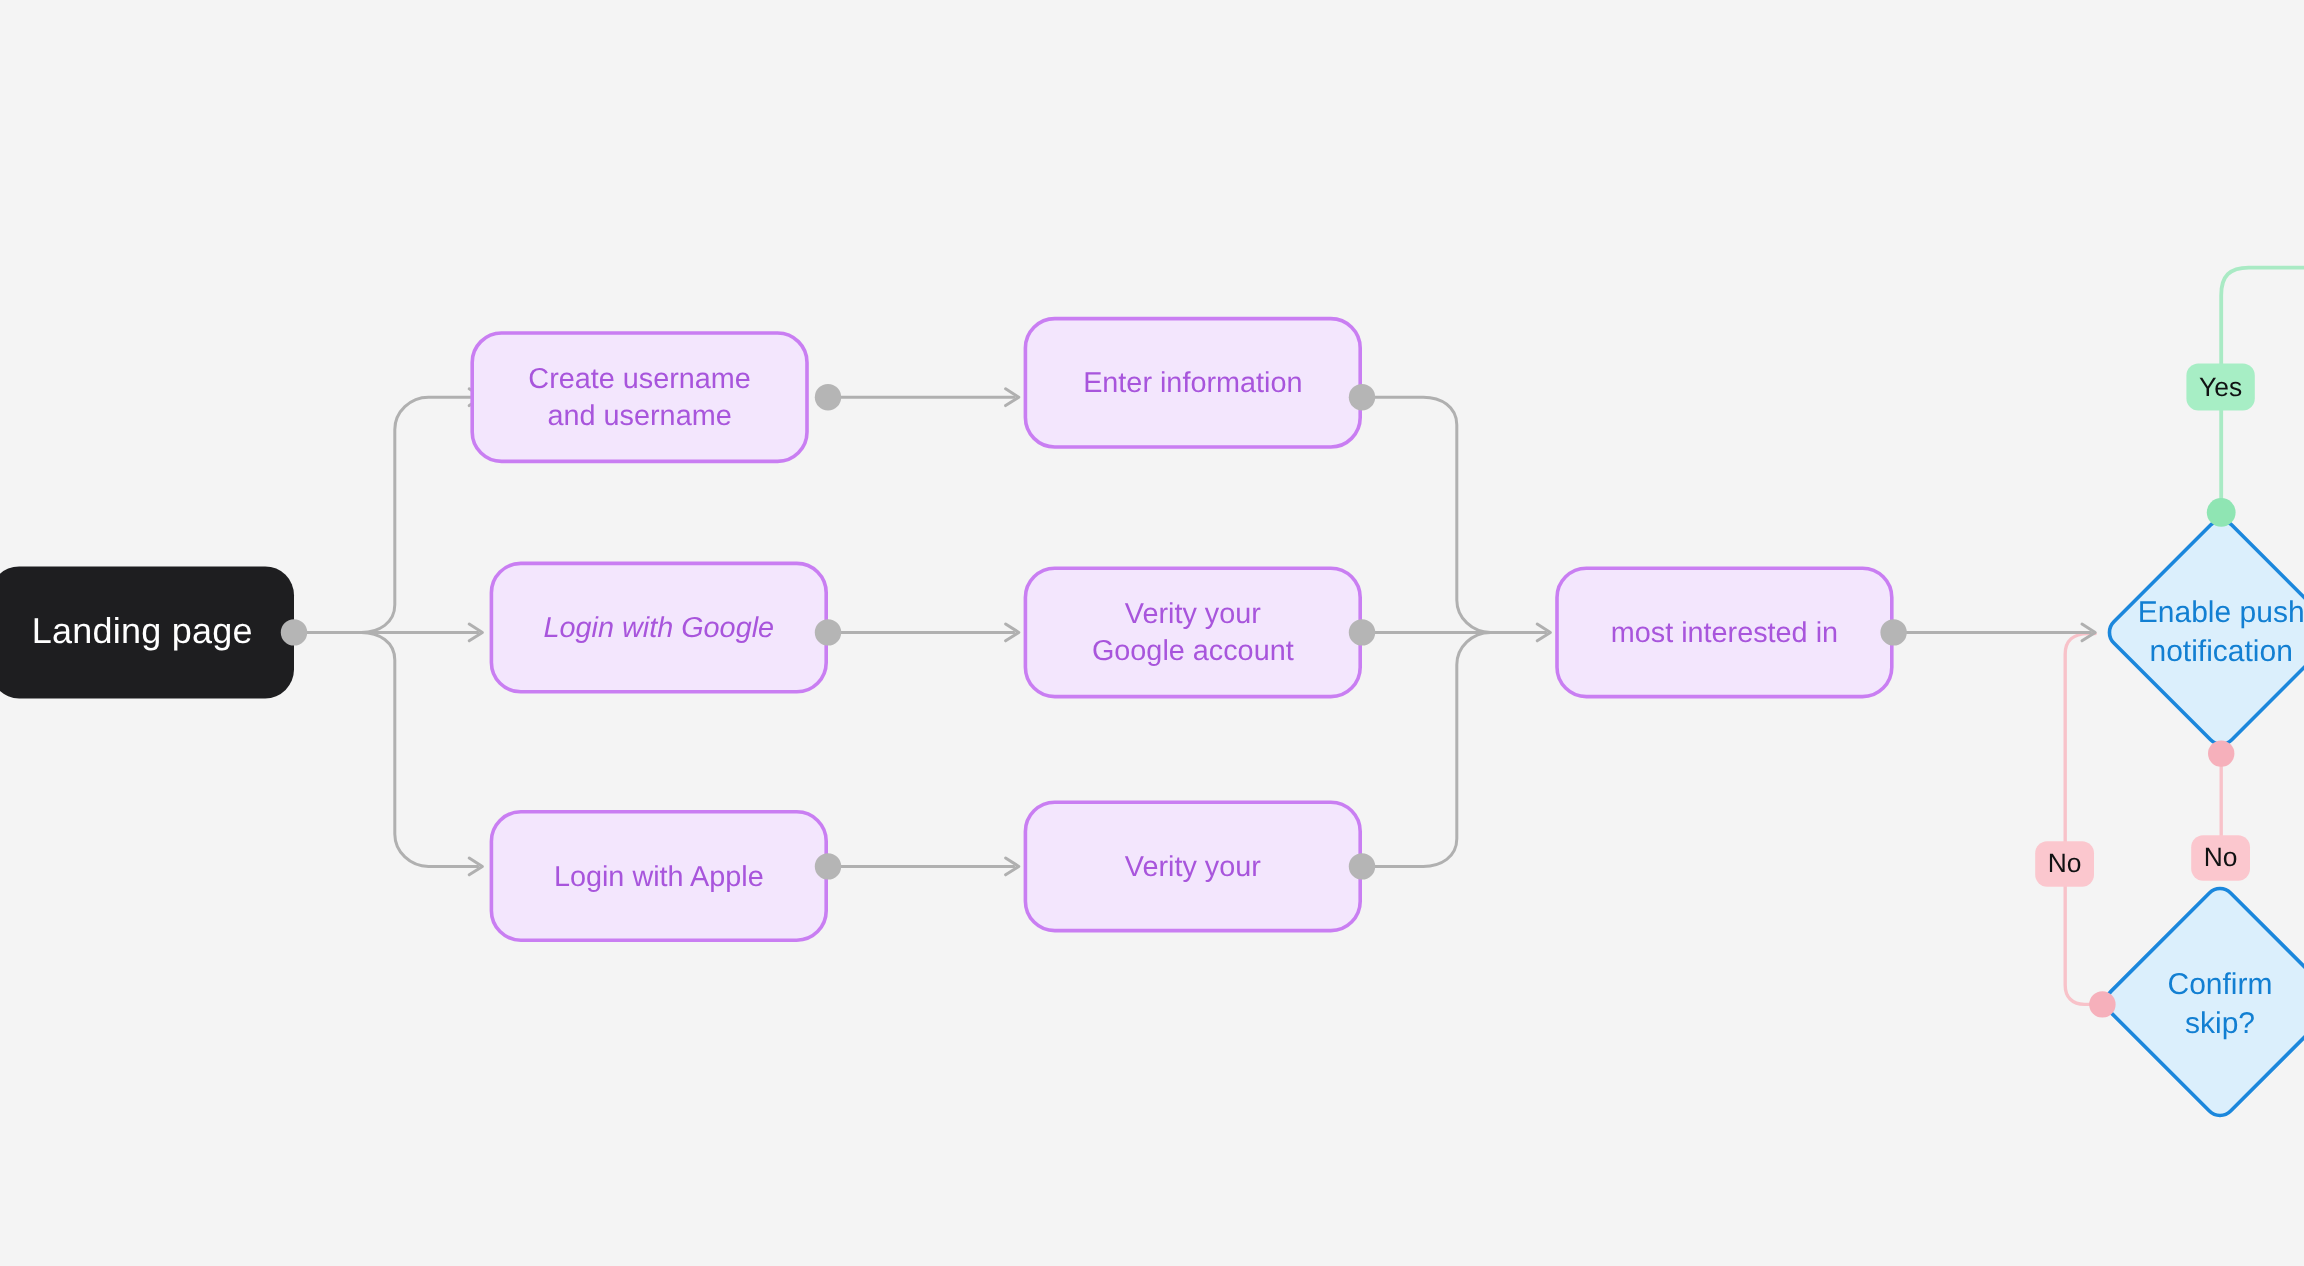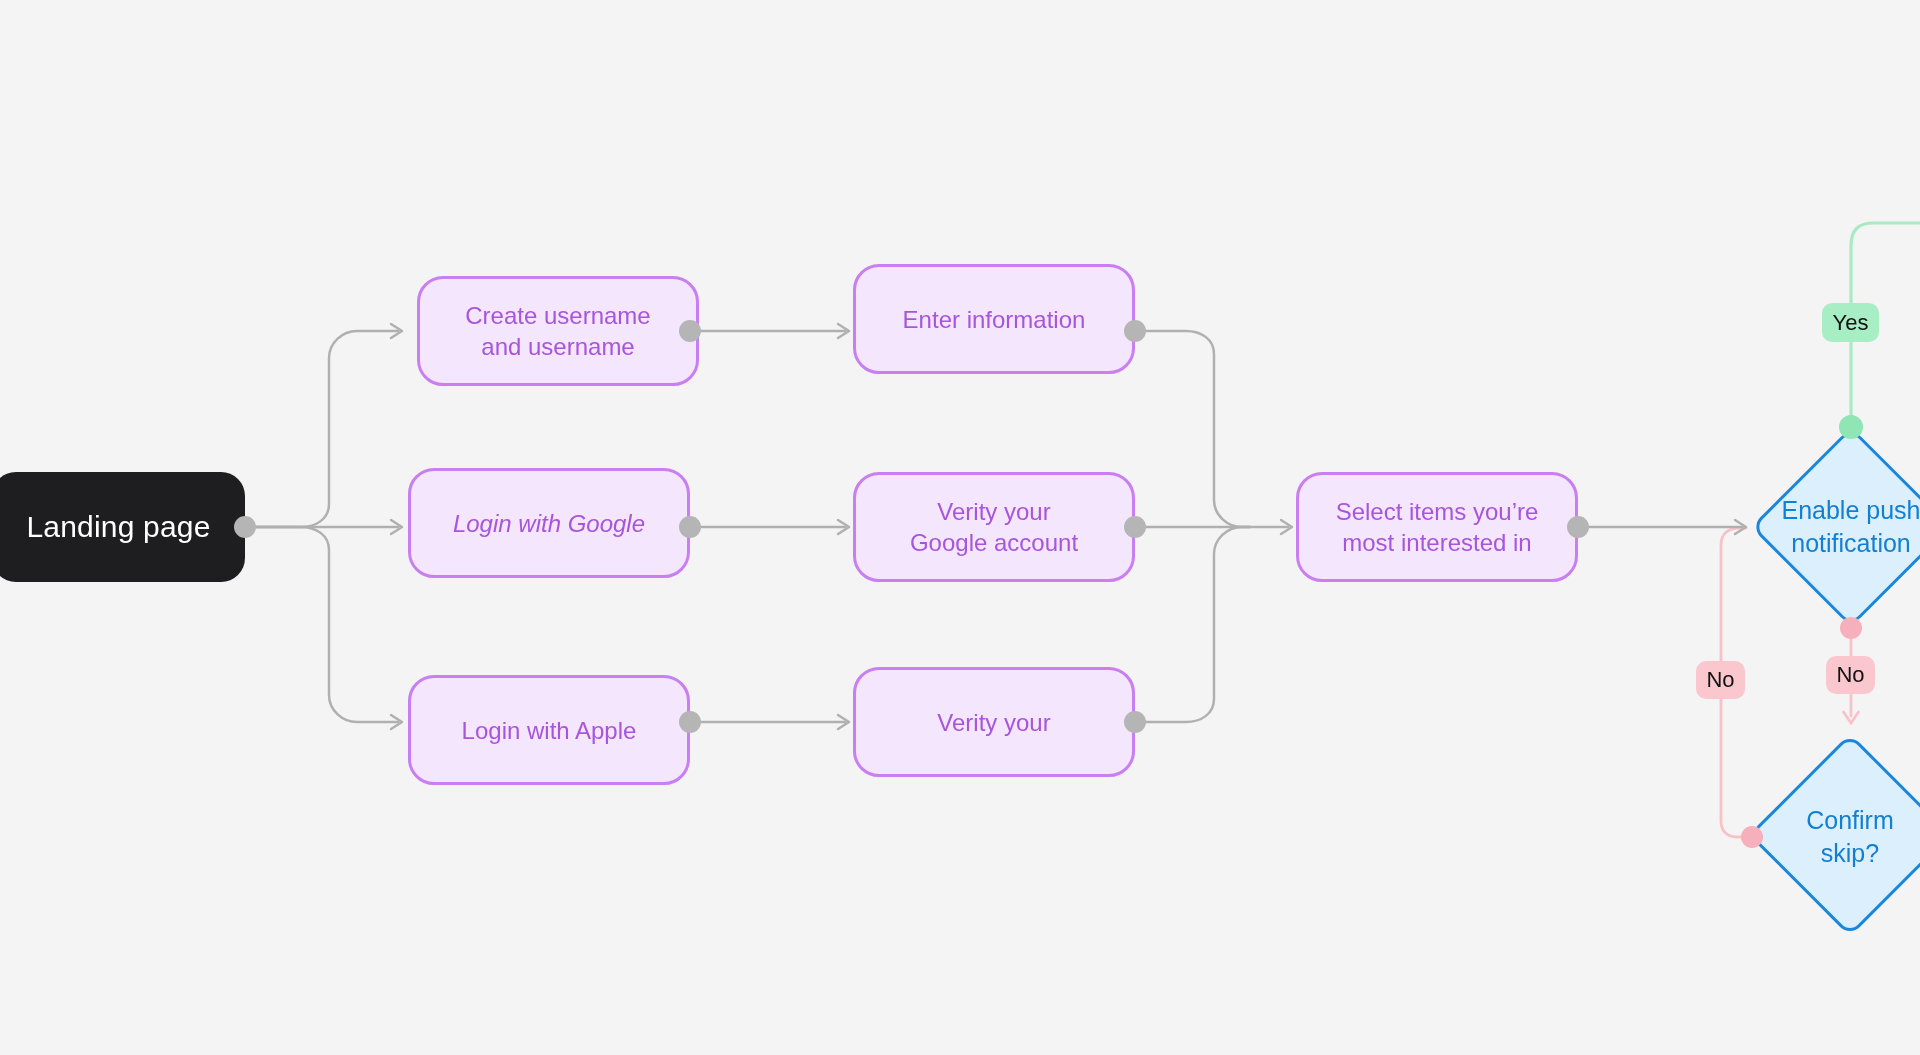--- a/index.html
+++ b/index.html
@@ -64,21 +64,21 @@
     font-size: 25px; line-height: 33px;
   }
   .badge {
     position: absolute; z-index: 6;
     display: flex; align-items: center; justify-content: center;
     border-radius: 10px;
     color: var(--badge-text, #111213);
     font-size: 22px;
   }
   .badge-green { background: var(--green-badge, #a7eec5); }
-  .badge-pink  { background: var(--pink-badge, #fbc7ce); }
+  .badge-pink  { background: var(--pink-badge, #fbc7ce); margin-top: 40px; }
 </style>
 </head>
 <body>
 
 <div class="canvas">
 
   <svg class="layer edges">
 
     <path class="edge-pink" d="M1752,837 H1737 C1727,837 1721,831 1721,821 V545 C1721,534 1728,528 1740,528 H1746"></path>
 
@@ -109,21 +109,21 @@
     <path class="edge-pink" d="M1851,628 V716"></path>
     <path class="edge-pink" d="M1843.5,712 L1851,723 L1858.5,712"></path>
   </svg>
 
   <div class="node dark-node">
     <div class="node-text">
       <span class="tl">Landing page</span>
     </div>
   </div>
 
-  <div class="node pill" style="left:417px; top:276px;justify-content:center;">
+  <div class="node pill" style="left:392px; top:276px;justify-content:center;">
     <div class="node-text">
       <span class="tl">Create username</span>
       <span class="tl">and username</span>
     </div>
   </div>
 
   <div class="node pill" style="left:853px; top:264px;">
     <div class="node-text">
       <span class="tl">Enter information</span>
     </div>
@@ -149,21 +149,20 @@
   </div>
 
   <div class="node pill" style="left:853px; top:667px;">
     <div class="node-text">
       <span class="tl">Verity your</span>
     </div>
   </div>
 
   <div class="node pill" style="left:1296px; top:472px;">
     <div class="node-text">
-      <span class="tl">Select items you’re</span>
       <span class="tl">most interested in</span>
     </div>
   </div>
 
   <div class="diamond" style="left:1780px; top:456px; width:142px; height:142px;"></div>
   <div class="diamond-label" style="left:1741px; top:494px;">
     <span class="tl">Enable push</span>
     <span class="tl">notification</span>
   </div>
 

